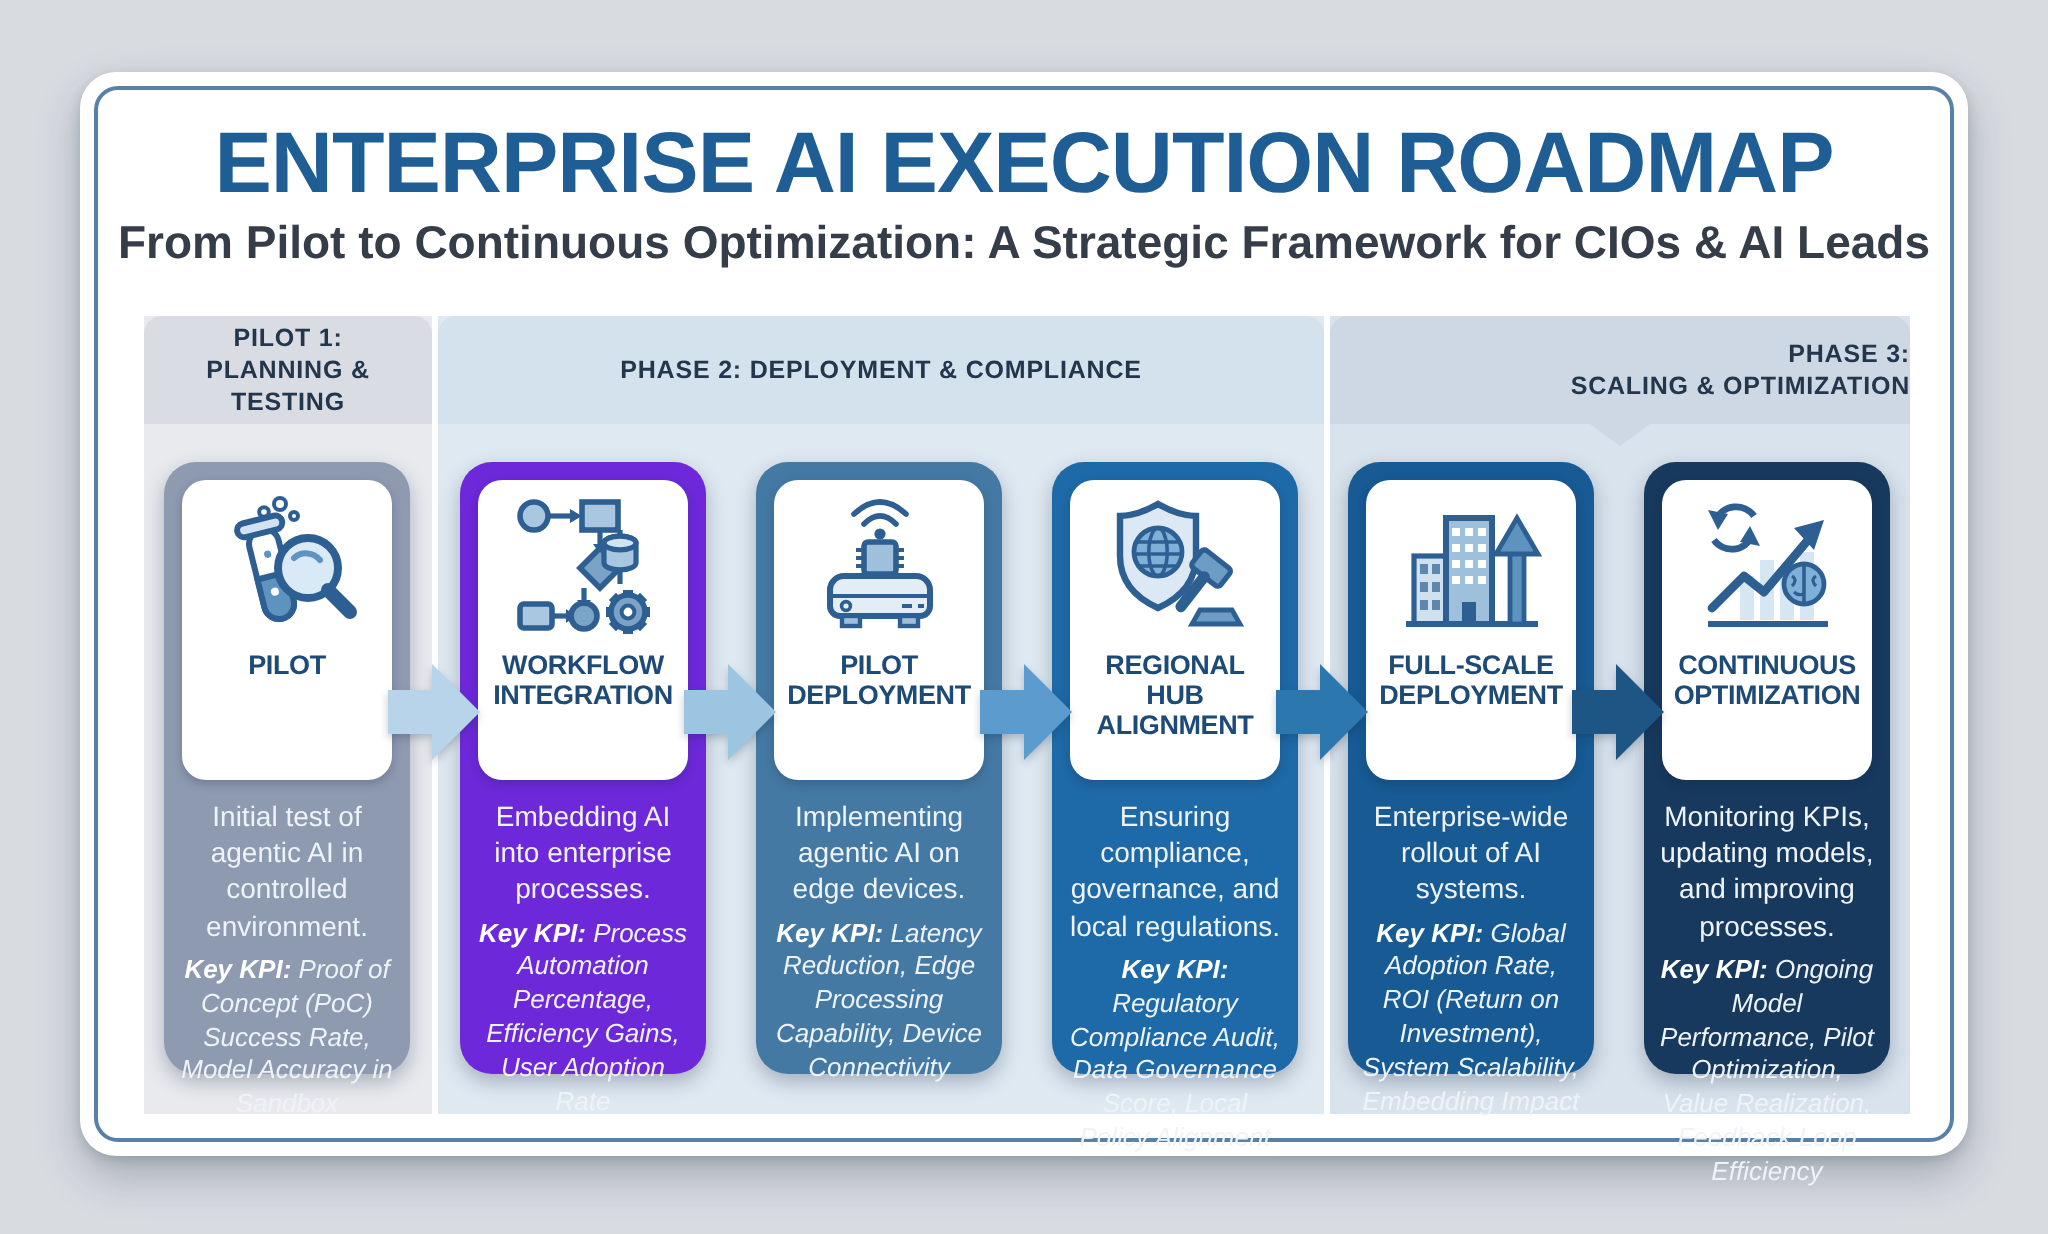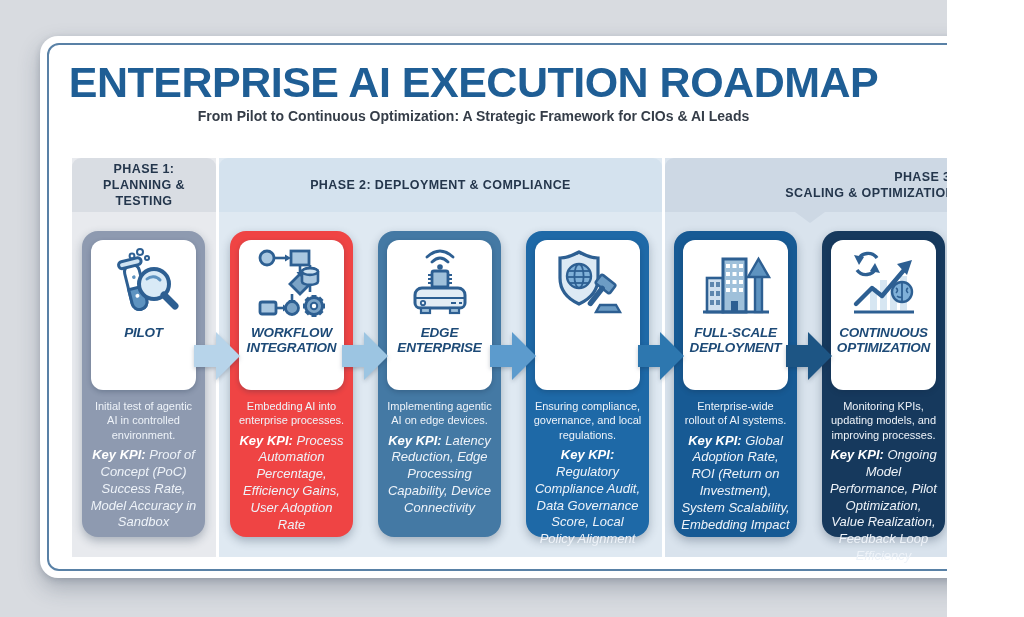--- a/index.html
+++ b/index.html
@@ -1,34 +1,34 @@
 <!DOCTYPE html>
 <html><head>
 <meta charset="utf-8">
 <style>
   * { margin: 0; padding: 0; box-sizing: border-box; }
   html,body { width: 1024px; height: 617px; font-family: "Liberation Sans", "DejaVu Sans", sans-serif; }
-  .page { position: relative; width: 947px; height: 617px; background: #d8dbe0; overflow: hidden; }
+  .page { position: relative; width: 1024px; height: 617px; background: #d8dbe0; overflow: hidden; }
   .panel {
     position: absolute; left: 40px; top: 36px; width: 944px; height: 542px;
     background: #ffffff; border-radius: 18px;
     box-shadow: 0 10px 22px rgba(40,55,75,.28), 0 2px 6px rgba(40,55,75,.18);
   }
   .panel-border {
     position: absolute; left: 7px; top: 7px; right: 7px; bottom: 7px;
     border: 2.5px solid #3c6b96; border-radius: 12px; pointer-events: none; opacity: .85;
   }
   .title {
     position: absolute; left: 0; top: 58px; width: 100%;
     text-align: center; font-size: 43px; font-weight: 700; letter-spacing: -0.5px;
     color: #1f5e95;
   }
   .subtitle {
     position: absolute; left: 0; top: 108px; width: 100%;
-    text-align: center; font-size: 14px; font-weight: 600; color: #353d48;
+    text-align: center; font-size: 23px; font-weight: 600; color: #353d48;
   }
   
   .phase-col { position: absolute; top: 158px; height: 399px; }
   .phase-tint { position: absolute; left: 0; top: 0; width: 100%; height: 100%; }
   .phase-head {
     position: absolute; left: 0; top: 0; width: 100%; height: 54px;
     border-radius: 9px 9px 0 0;
     display: flex; flex-direction: column; justify-content: center;
     text-align: center;
   }
@@ -45,23 +45,23 @@
     padding: 168px 7px 0 7px; text-align: center;
   }
   .stage-panel {
     position: absolute; left: 9px; top: 9px; width: 105px; height: 150px;
     background: #ffffff; border-radius: 12px; box-shadow: 0 2px 5px rgba(20,40,65,.25);
     display: flex; flex-direction: column; align-items: center; padding-top: 6px;
   }
   .stage-icon { width: 76px; height: 76px; flex: 0 0 auto; }
   .stage-title {
     margin-top: 3px; padding: 0 3px; font-size: 13.5px; font-weight: 700;
-    color: #1d4a77; line-height: 1.12; letter-spacing: -0.2px; font-style: italic;
-  }
-  .stage-desc { font-size: 11px; line-height: 1.3; color: #eef3f9; text-align: center; }
+    color: #1d4a77; line-height: 1.12; letter-spacing: -0.2px;
+  }
+  .stage-desc { font-size: 14px; line-height: 1.3; color: #eef3f9; text-align: center; }
   .stage-kpi  { margin-top: 5px; font-size: 13px; line-height: 1.3; color: #eef3f9; font-style: italic; }
   .stage-kpi b { color: #ffffff; font-weight: 700; }
   
   .arrow { position: absolute; top: 330px; width: 46px; height: 52px; z-index: 5; }
   .arrow svg { display: block; width: 100%; height: 100%; filter: drop-shadow(0 2px 2px rgba(20,40,65,.25)); }
   
   .ic { stroke: #2d5f92; }
 </style>
 </head>
 <body>
@@ -70,21 +70,21 @@
   <div class="panel">
     <div class="panel-border" style="border-color: rgb(60, 107, 150);"></div>
   </div>
 
   <h1 class="title" style="color: rgb(31, 94, 149);">ENTERPRISE AI EXECUTION ROADMAP</h1>
   <div class="subtitle" style="color: rgb(53, 61, 72);">From Pilot to Continuous Optimization: A Strategic Framework for CIOs &amp; AI Leads</div>
 
   <div class="phase-col" style="left:72px;width:144px;">
     <div class="phase-tint" style="background: rgb(232, 234, 238);"></div>
     <div class="phase-head" style="background: rgb(217, 221, 227);">
-      <span>PHASE 1:</span>
+      <span>PILOT 1:</span>
       <span>PLANNING &amp;</span>
       <span>TESTING</span>
     </div>
   </div>
   <div class="phase-col" style="left:219px;width:443px;">
     <div class="phase-tint" style="background: rgb(223, 233, 242);"></div>
     <div class="phase-head" style="background: rgb(212, 226, 238);">
       <span>PHASE 2: DEPLOYMENT &amp; COMPLIANCE</span>
     </div>
   </div>
@@ -113,21 +113,21 @@
         <circle cx="48" cy="38" r="15" fill="#d9eaf6" class="ic" stroke-width="4"></circle>
         <path d="M41 33 a9 9 0 0 1 13 1" fill="none" stroke="#5e93c0" stroke-width="3" stroke-linecap="round"></path>
         <line x1="58" y1="49" x2="69" y2="60" class="ic" stroke-width="7" stroke-linecap="round"></line>
       </svg>
       <div class="stage-title">PILOT</div>
     </div>
     <div class="stage-desc">Initial test of agentic AI in controlled environment.</div>
     <div class="stage-kpi"><b>Key KPI:</b> <span>Proof of Concept (PoC) Success Rate, Model Accuracy in Sandbox</span></div>
   </div>
 
-  <div class="stage" style="left: 230px; background: #ef4444;">
+  <div class="stage" style="left: 230px; background: #6d28d9;">
     <div class="stage-panel">
       <svg class="stage-icon" viewBox="0 0 76 76">
         <g fill="none" class="ic" stroke-width="2.6">
           <line x1="20" y1="12" x2="31" y2="12"></line>
           <line x1="46" y1="19" x2="46" y2="26"></line>
           <line x1="56" y1="19" x2="56" y2="24"></line>
           <line x1="38" y1="48" x2="38" y2="54"></line>
           <line x1="22" y1="62" x2="29" y2="62"></line>
           <line x1="56" y1="40" x2="56" y2="46"></line>
         </g>
@@ -173,41 +173,42 @@
             <line x1="46" y1="37" x2="50" y2="37"></line>
         </g>
         <path d="M20 42 h36 a7 7 0 0 1 7 7 v8 a5 5 0 0 1 -5 5 H18 a5 5 0 0 1 -5 -5 v-8 a7 7 0 0 1 7 -7 Z" fill="#e3edf5" class="ic" stroke-width="3"></path>
         <line x1="13" y1="52" x2="63" y2="52" class="ic" stroke-width="2"></line>
         <circle cx="21" cy="57" r="2.2" fill="none" class="ic" stroke-width="1.8"></circle>
         <line x1="49" y1="57" x2="54" y2="57" class="ic" stroke-width="2"></line>
         <line x1="57" y1="57" x2="60" y2="57" class="ic" stroke-width="2"></line>
         <rect x="19" y="62" width="9" height="5" fill="#9fc0da" class="ic" stroke-width="2.2"></rect>
         <rect x="48" y="62" width="9" height="5" fill="#9fc0da" class="ic" stroke-width="2.2"></rect>
       </svg>
-      <div class="stage-title">EDGE ENTERPRISE</div>
+      <div class="stage-title">PILOT DEPLOYMENT</div>
     </div>
     <div class="stage-desc">Implementing agentic AI on edge devices.</div>
     <div class="stage-kpi"><b>Key KPI:</b> <span>Latency Reduction, Edge Processing Capability, Device Connectivity</span></div>
   </div>
 
   <div class="stage" style="left: 526px; background: rgb(30, 105, 167);">
     <div class="stage-panel">
       <svg class="stage-icon" viewBox="0 0 76 76">
         <path d="M29 6 C36 10 42 12 48 12 L48 32 C48 45 40 53 29 58 C18 53 10 45 10 32 L10 12 C16 12 22 10 29 6 Z" fill="#dce9f4" class="ic" stroke-width="3.2"></path>
         <circle cx="29" cy="30" r="12" fill="#7fb0d8" class="ic" stroke-width="2.4"></circle>
         <ellipse cx="29" cy="30" rx="4.6" ry="12" fill="none" class="ic" stroke-width="1.8"></ellipse>
         <line x1="18" y1="25" x2="40" y2="25" class="ic" stroke-width="1.8"></line>
         <line x1="17" y1="31" x2="41" y2="31" class="ic" stroke-width="1.8"></line>
         <line x1="19" y1="37" x2="39" y2="37" class="ic" stroke-width="1.8"></line>
         <g transform="rotate(38 54 40)">
           <rect x="45" y="32" width="18" height="11" rx="2" fill="#6d9cc4" class="ic" stroke-width="2.6"></rect>
           <line x1="54" y1="43" x2="54" y2="62" class="ic" stroke-width="5.5" stroke-linecap="round"></line>
         </g>
         <path d="M46 66 h24 l-4 -7 h-16 Z" fill="#6d9cc4" class="ic" stroke-width="2.4"></path>
       </svg>
+      <div class="stage-title">REGIONAL HUB ALIGNMENT</div>
     </div>
     <div class="stage-desc">Ensuring compliance, governance, and local regulations.</div>
     <div class="stage-kpi"><b>Key KPI:</b> <span>Regulatory Compliance Audit, Data Governance Score, Local Policy Alignment</span></div>
   </div>
 
   <div class="stage" style="left: 674px; background: rgb(23, 90, 148);">
     <div class="stage-panel">
       <svg class="stage-icon" viewBox="0 0 76 76">
         <rect x="9" y="32" width="16" height="34" fill="#cfe0ee" class="ic" stroke-width="2.6"></rect>
         <g fill="#5e87ad">

